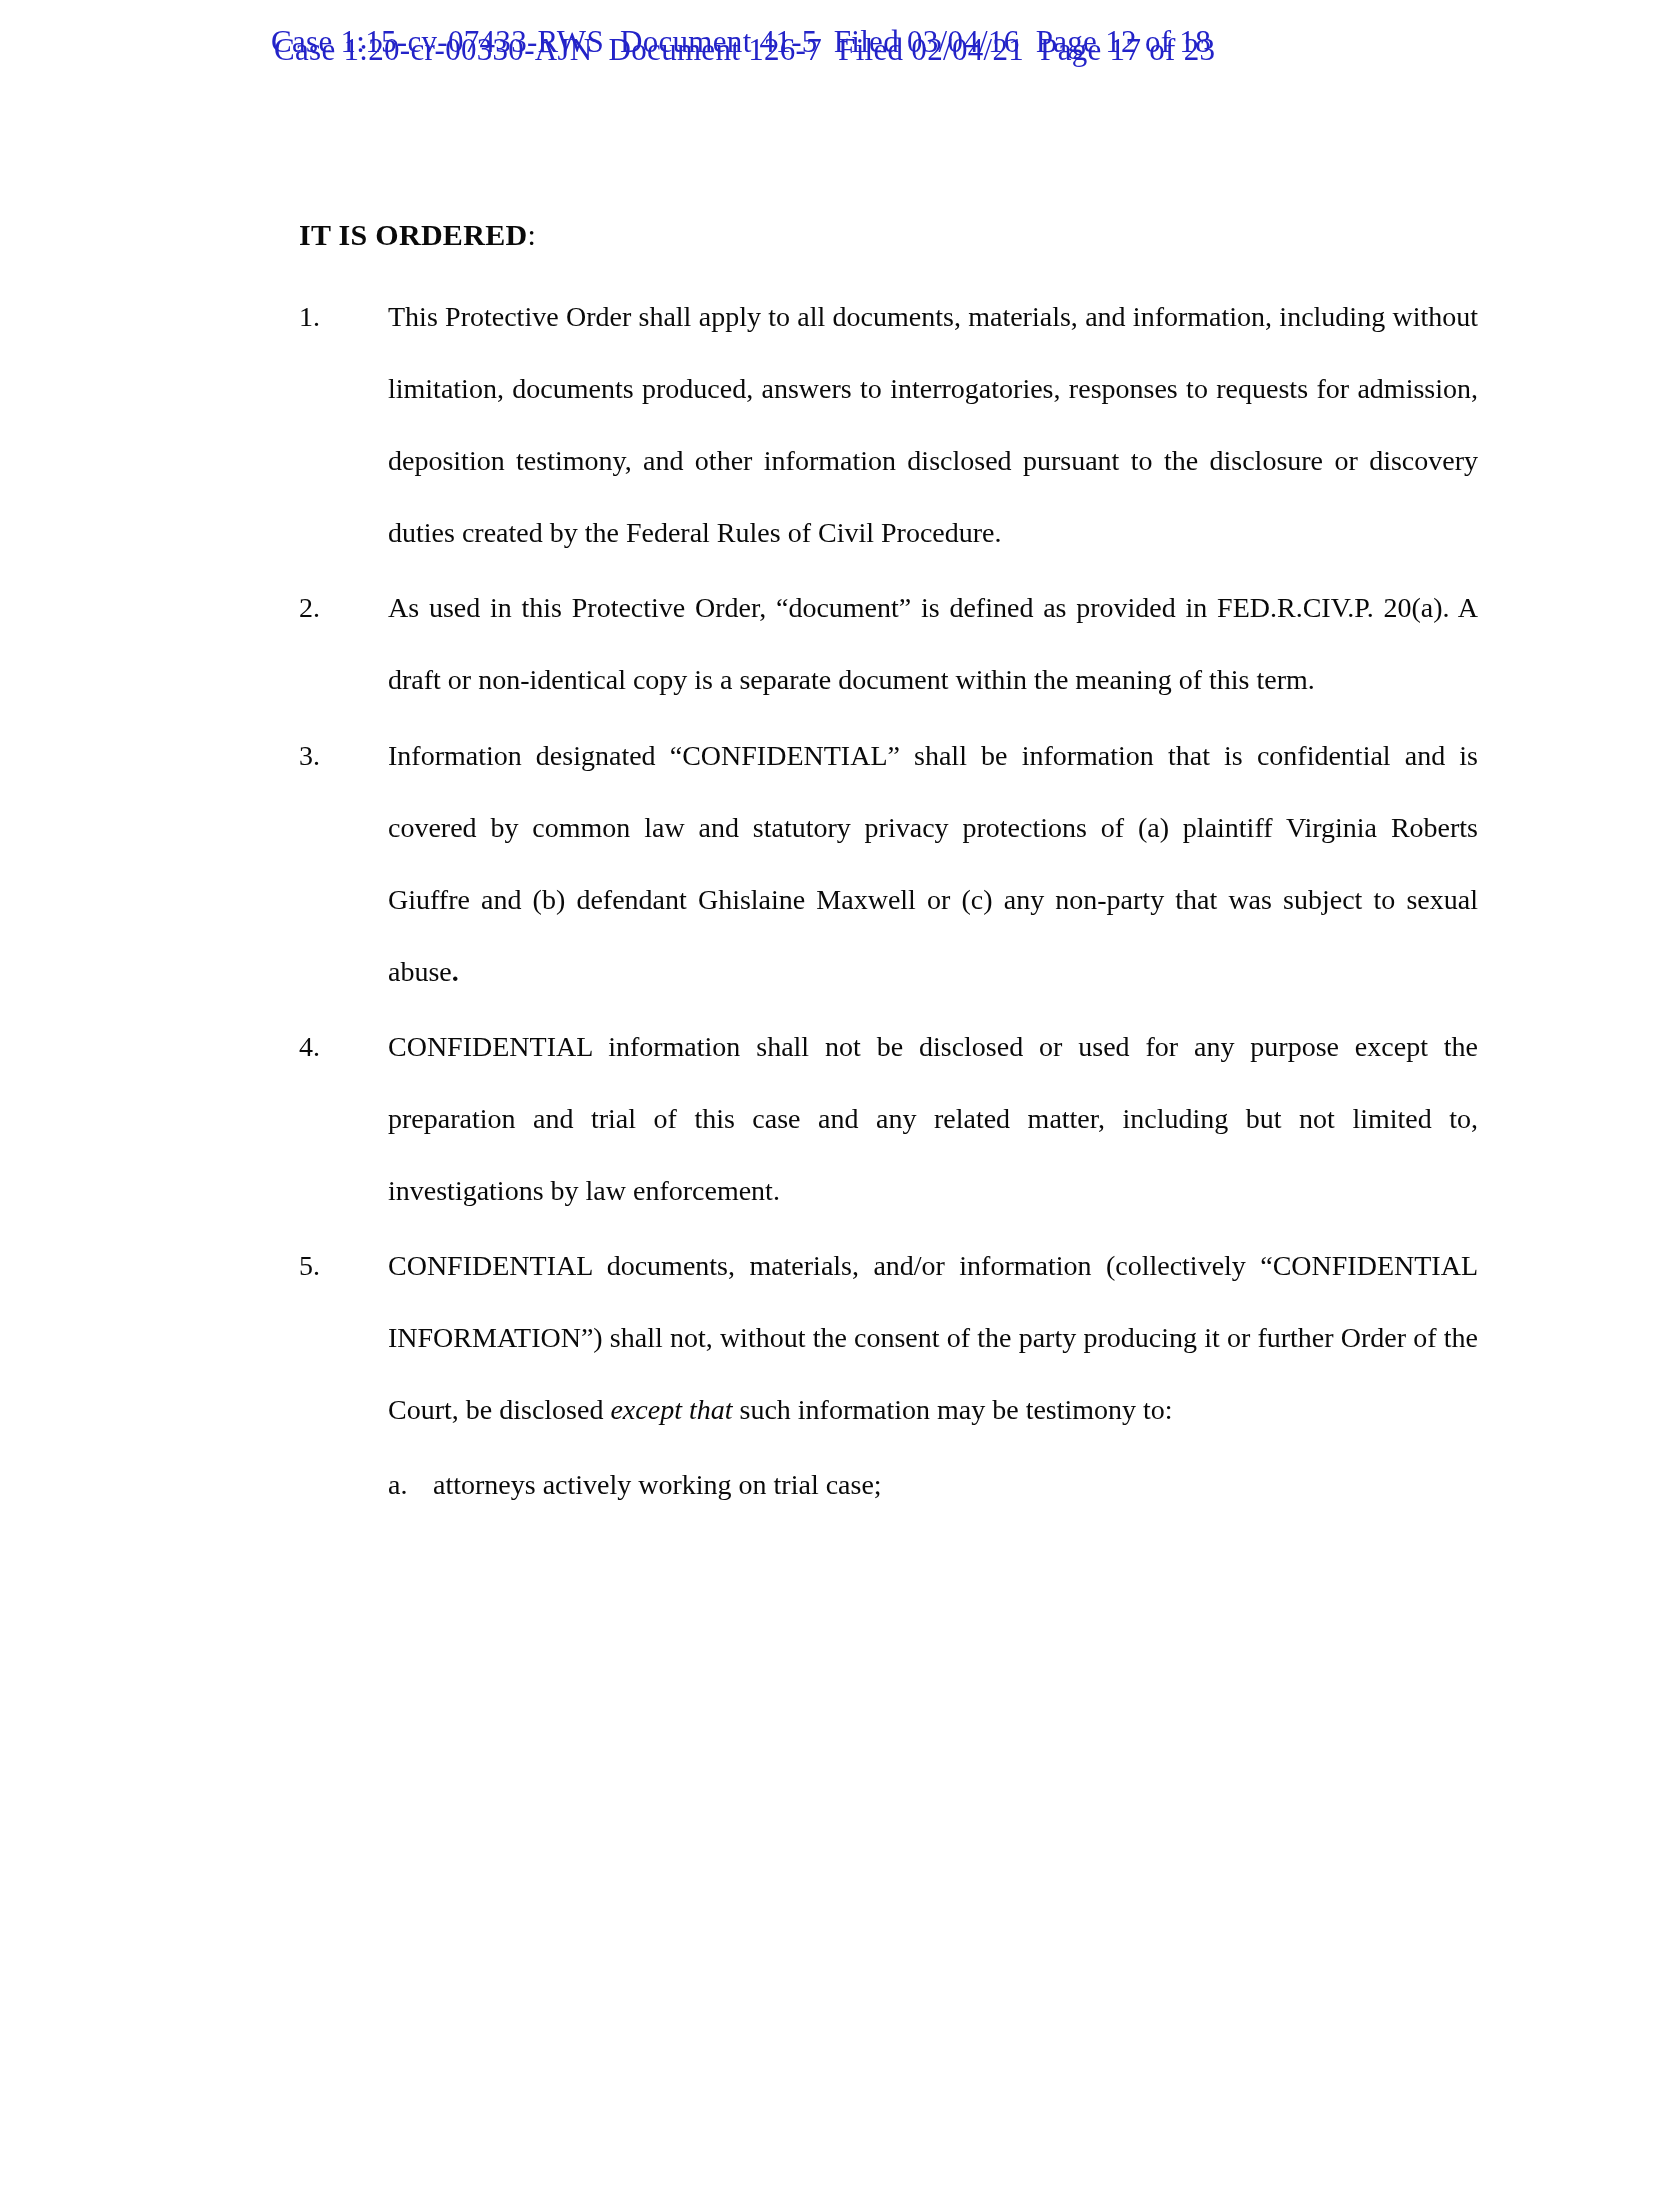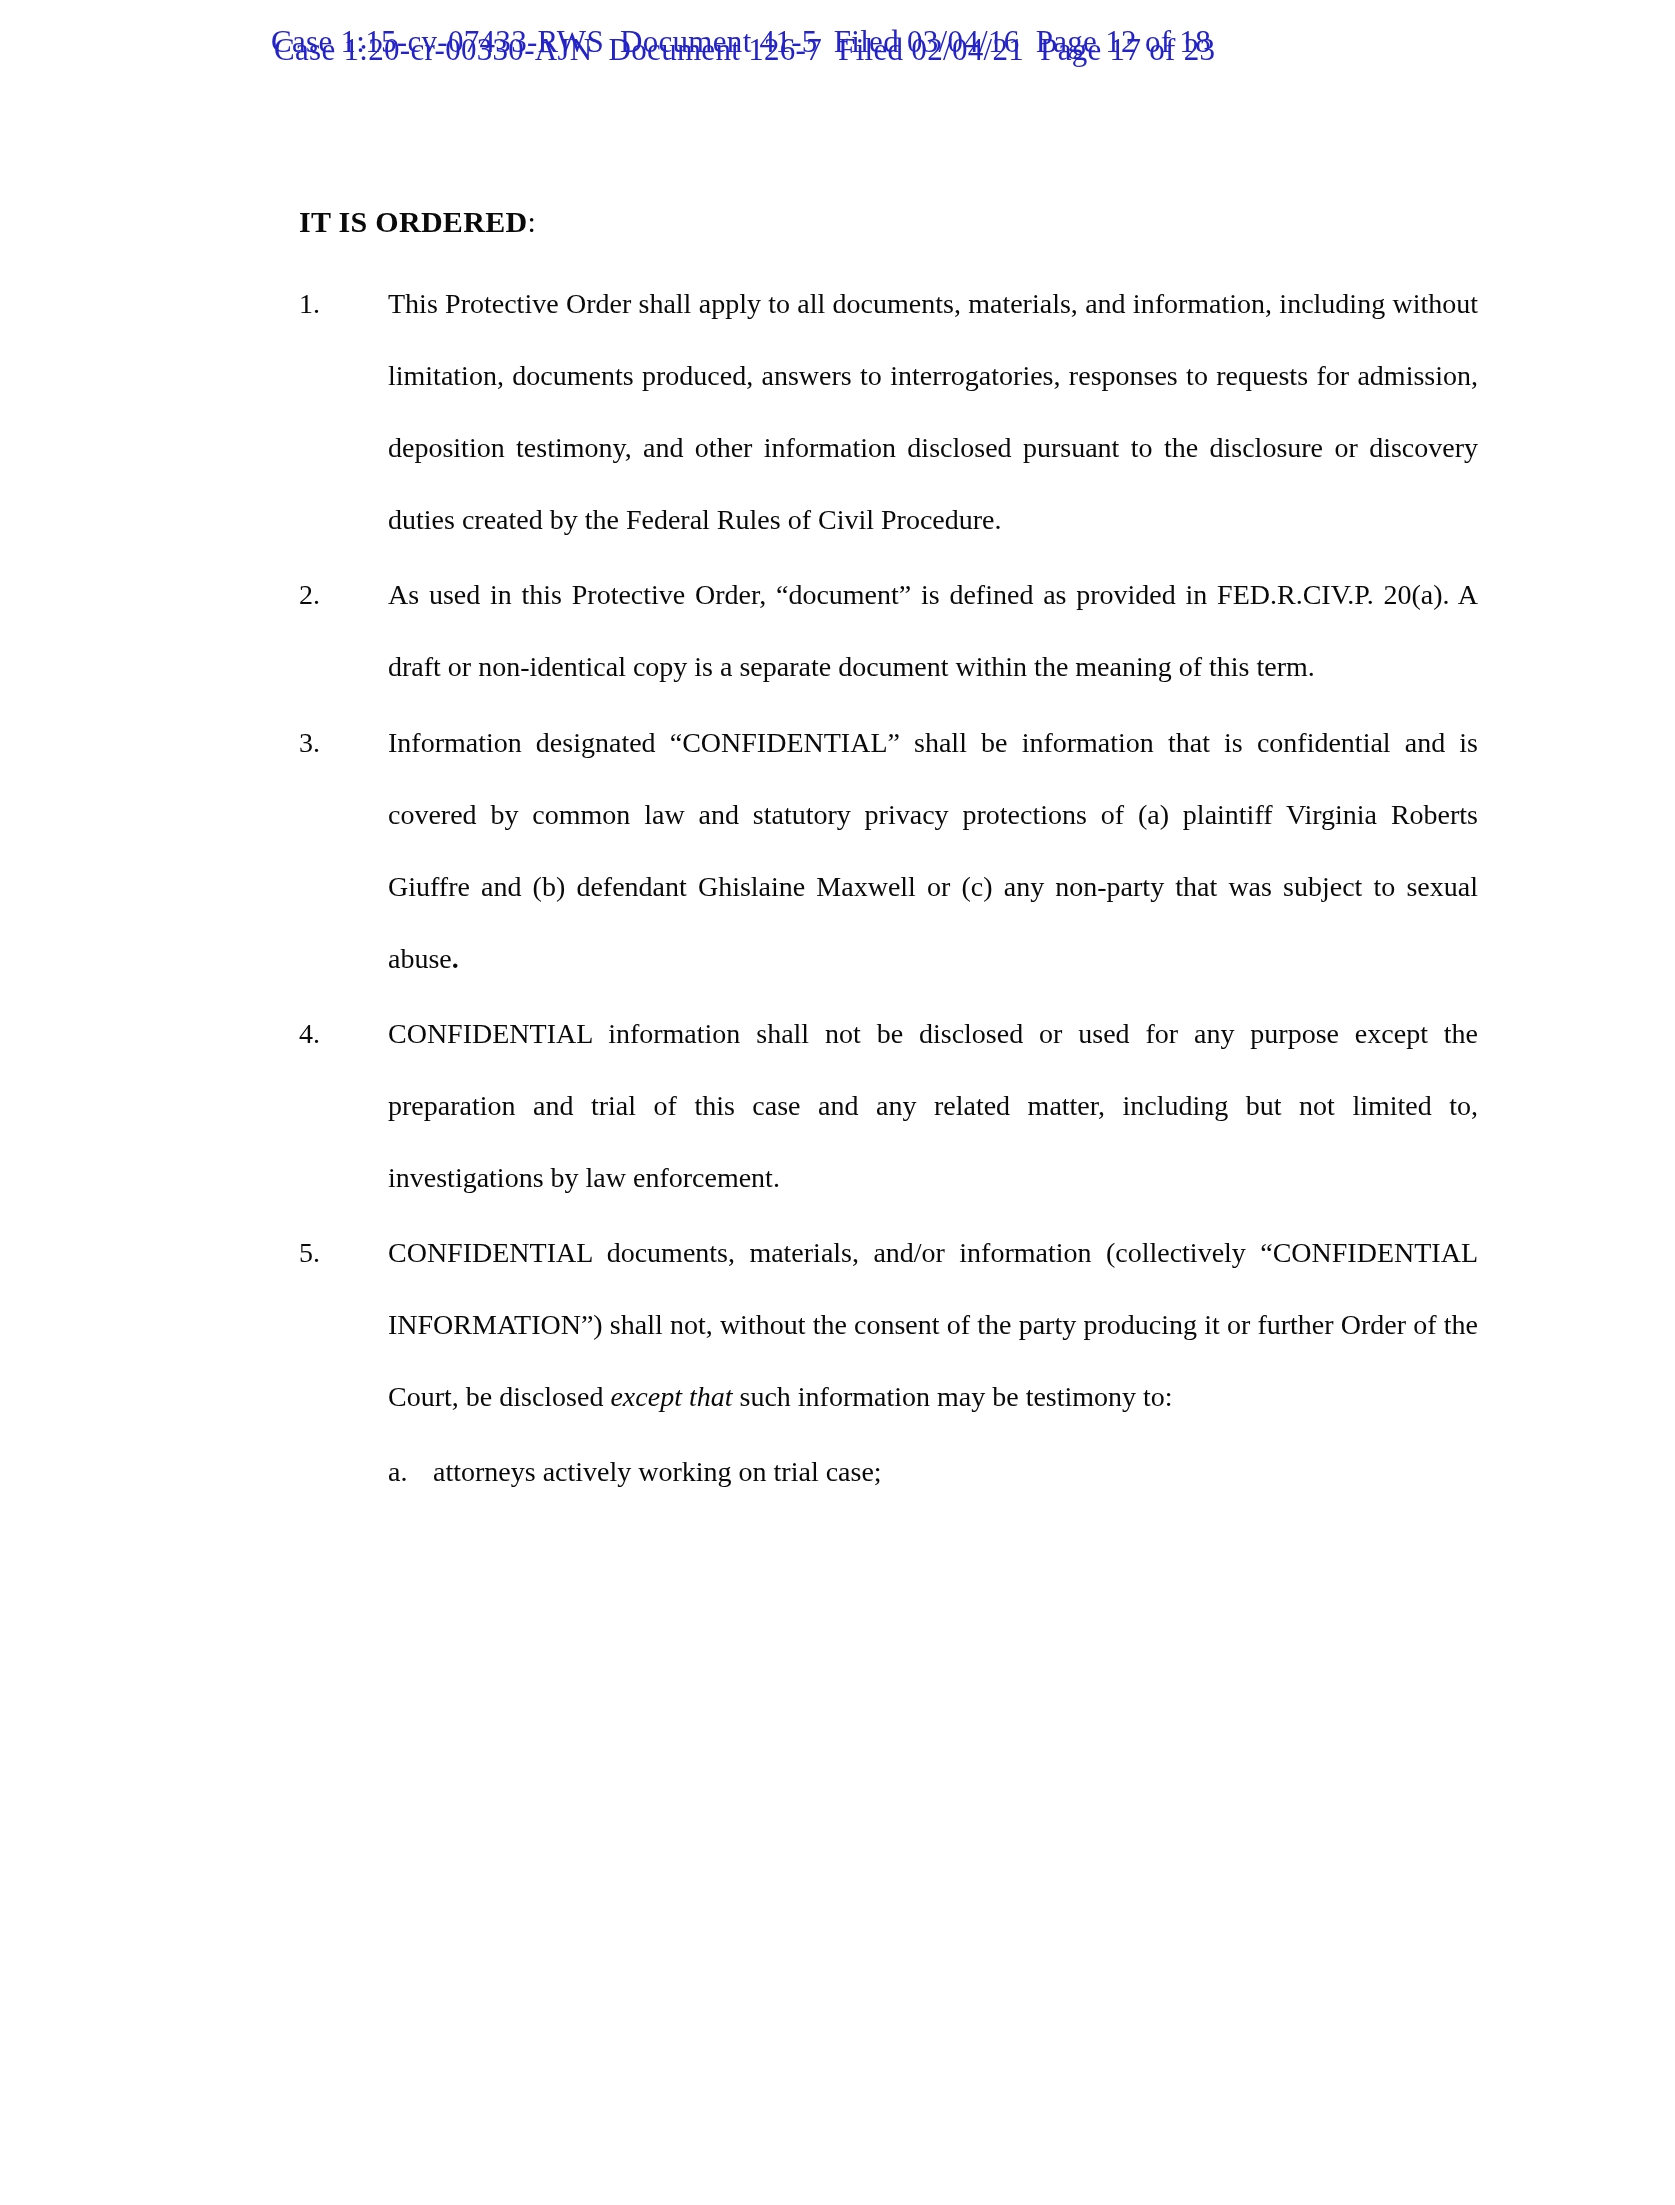--- a/index.html
+++ b/index.html
@@ -20,21 +20,21 @@
     letter-spacing: 0.3px;
     color: #2323c8;
   }
   .header-line.line1 { left: 274px; top: 32px; }
   .header-line.line2 { left: 271px; top: 24px; }
 
   
   .doc-body {
     position: absolute;
     left: 299px;
-    top: 186px;
+    top: 199px;
     width: 1179px;
   }
   .order-heading {
     font-size: 30px;
     line-height: 72px;
     margin-bottom: 10px;
     letter-spacing: 0.3px;
   }
   .order-heading .hbold { font-weight: bold; }
   .para {

